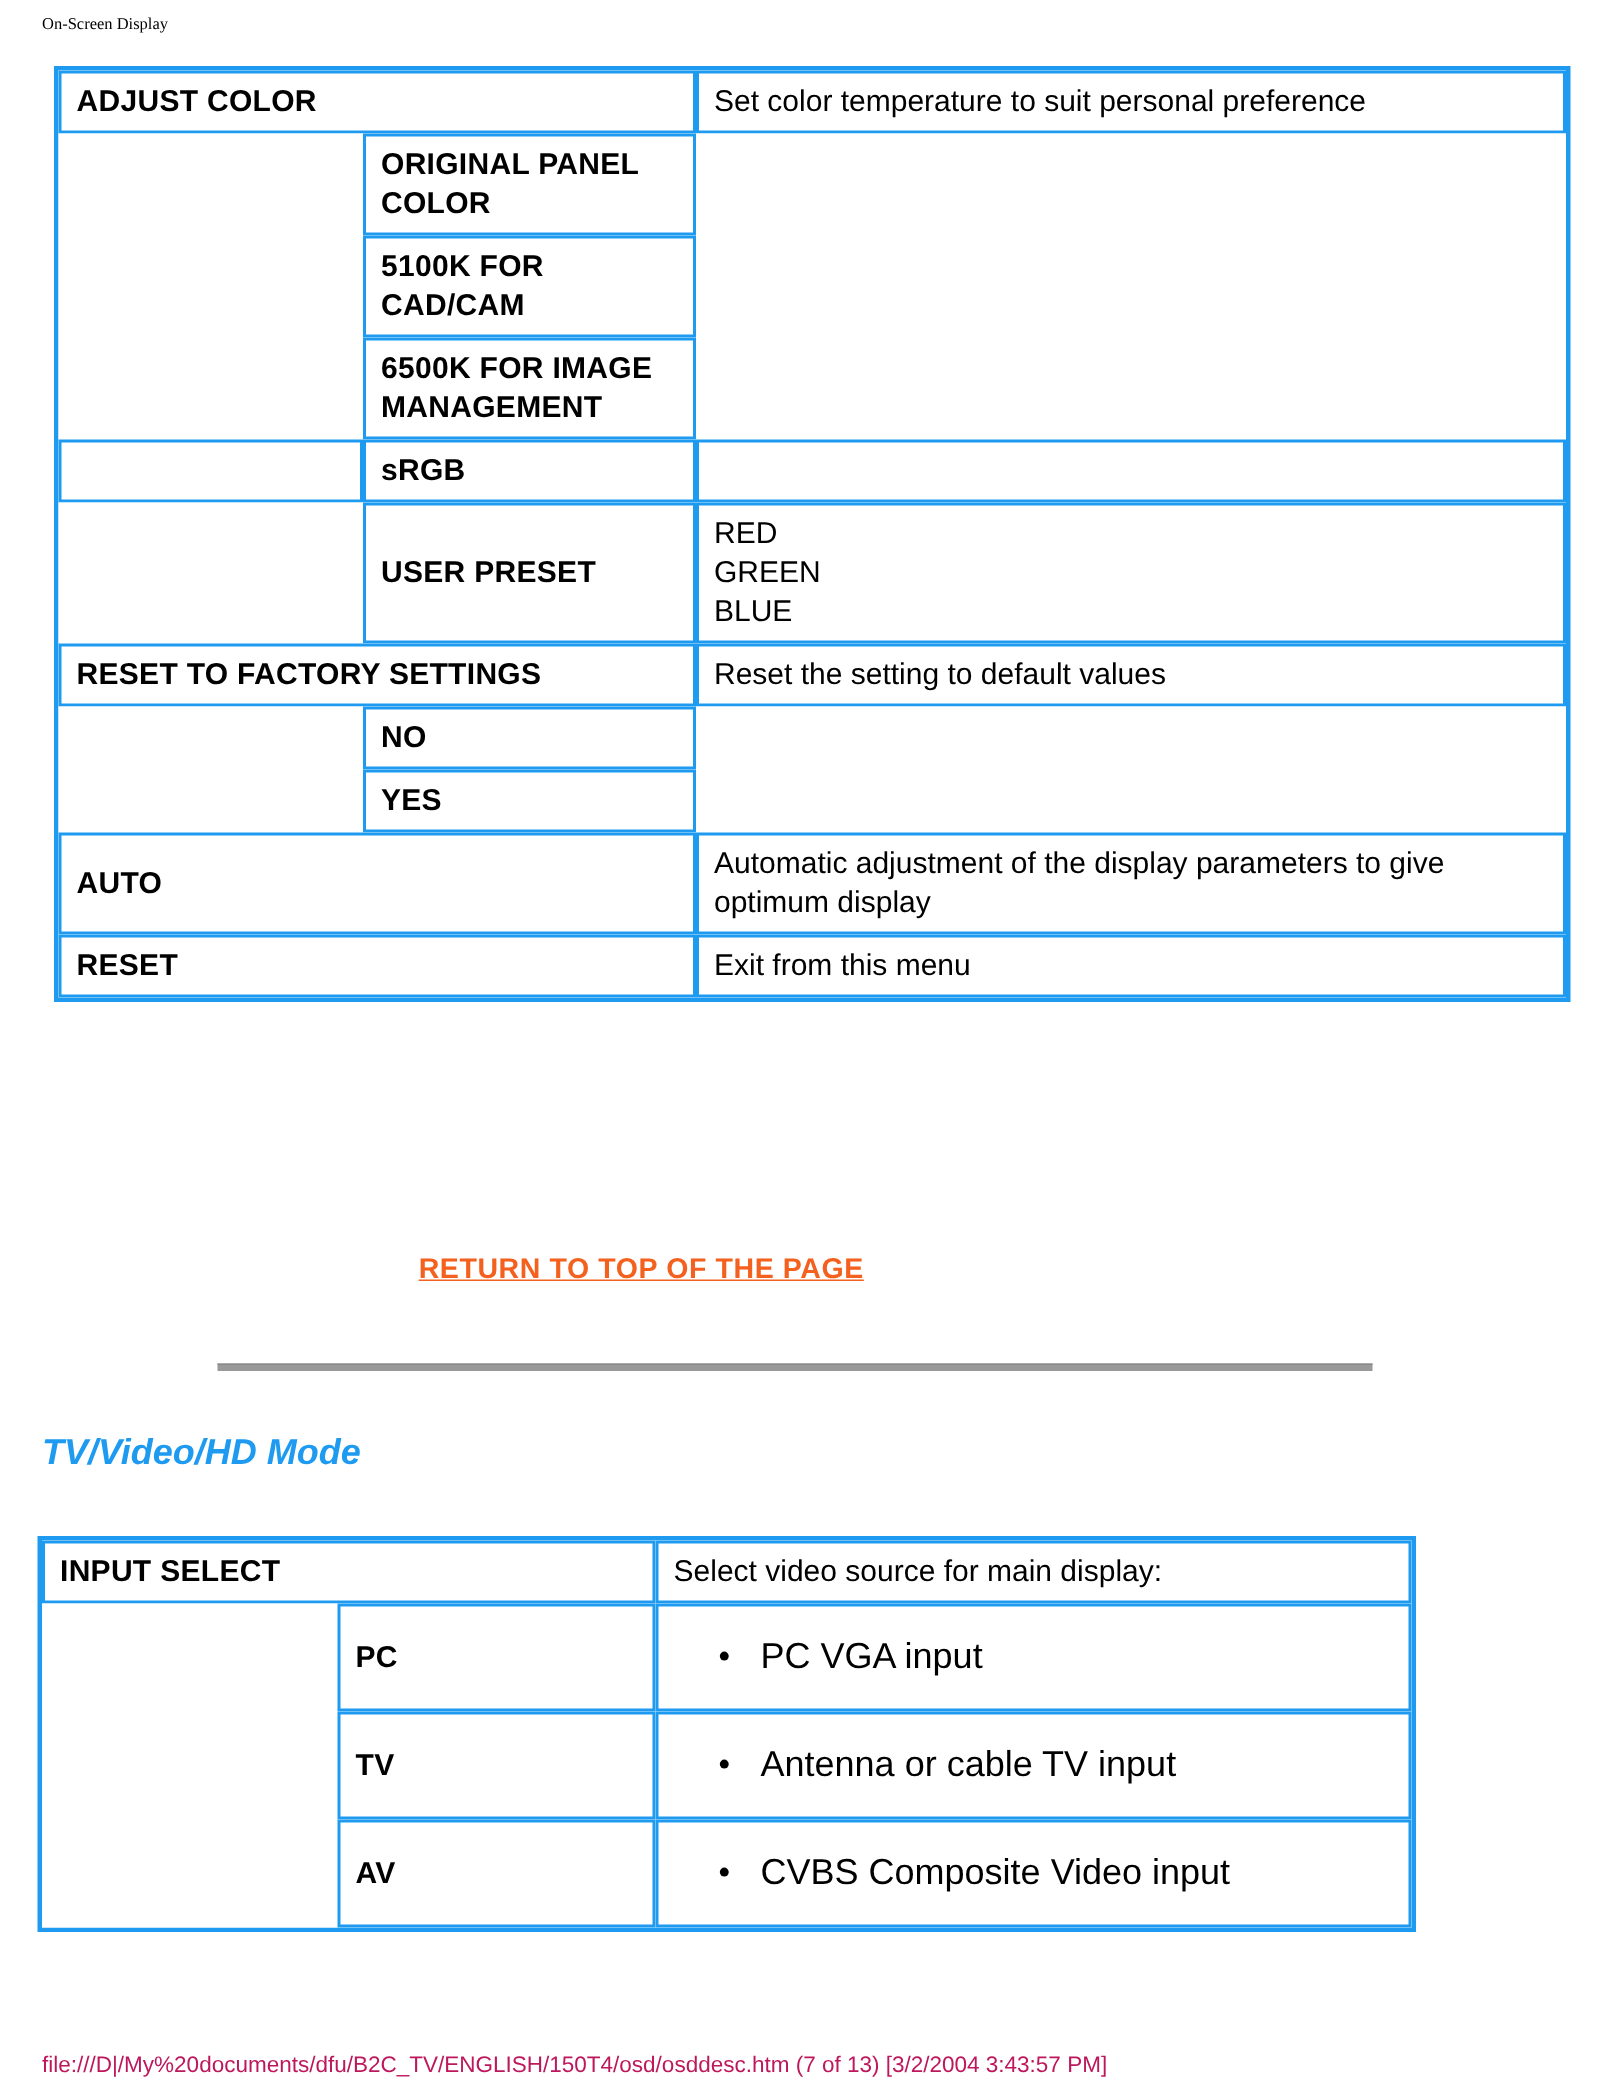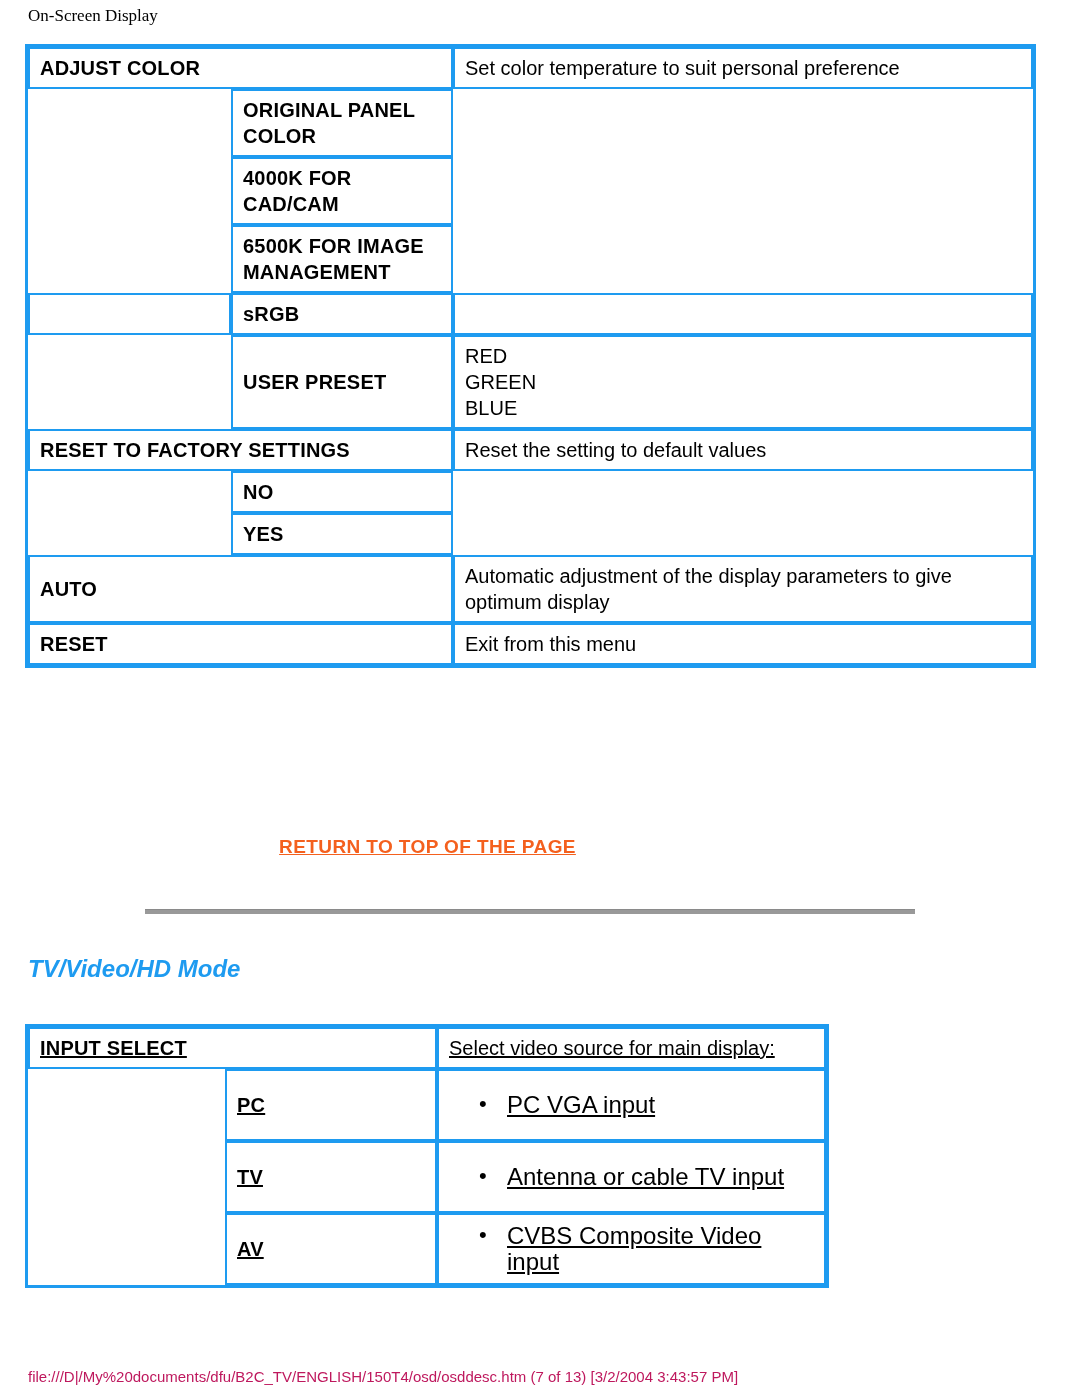--- a/index.html
+++ b/index.html
@@ -15,21 +15,21 @@
     font-family: "Liberation Sans", sans-serif;
     color: #000000;
   }
 
   
   .page-header {
     position: absolute;
     left: 28px;
     top: 6px;
     font-family: "Liberation Serif", serif;
-    font-size: 17px;
+    font-size: 11px;
     line-height: 20px;
     color: #000;
     white-space: nowrap;
   }
 
   
   .osd-table {
     position: absolute;
     border-collapse: separate;
     border-spacing: 0;
@@ -53,21 +53,21 @@
   .lbl {
     font-weight: bold;
     letter-spacing: 0.2px;
   }
   .desc {
     font-weight: normal;
   }
 
   
   #table-adjust-color {
-    left: 25px;
+    left: 36px;
     top: 44px;
     width: 1011px;
   }
   #table-adjust-color .c1 { width: 203px; }
   #table-adjust-color .c2 { width: 222px; }
   #table-adjust-color .c3 { width: auto; }
 
   .row-h-main  { height: 40px; }
   .row-h-two   { height: 58px; }
   .row-h-one   { height: 34px; }
@@ -113,22 +113,21 @@
     font-weight: bold;
     font-style: italic;
     color: #1E9BF0;
     white-space: nowrap;
   }
 
   
   #table-input-select {
     left: 25px;
     top: 1024px;
-    width: 804px;
-    text-decoration: underline;
+    width: 919px;
   }
   #table-input-select .c1 { width: 197px; }
   #table-input-select .c2 { width: 212px; }
   #table-input-select .c3 { width: auto; }
 
   .row-h-is-main { height: 40px; }
   .row-h-is-sub  { height: 72px; }
 
   .bullet-line {
     display: block;
@@ -177,21 +176,21 @@
       <td class="bx desc">Set color temperature to suit personal preference</td>
     </tr>
 
     <tr class="row-h-two">
       <td class="blank" rowspan="3"></td>
       <td class="bx lbl">ORIGINAL PANEL COLOR</td>
       <td class="blank" rowspan="3"></td>
     </tr>
 
     <tr class="row-h-two">
-      <td class="bx lbl">4000K FOR CAD/CAM</td>
+      <td class="bx lbl">5100K FOR CAD/CAM</td>
     </tr>
 
     <tr class="row-h-two">
       <td class="bx lbl">6500K FOR IMAGE MANAGEMENT</td>
     </tr>
 
     <tr class="row-h-one">
       <td class="bx"></td>
       <td class="bx lbl">sRGB</td>
       <td class="bx"></td>

